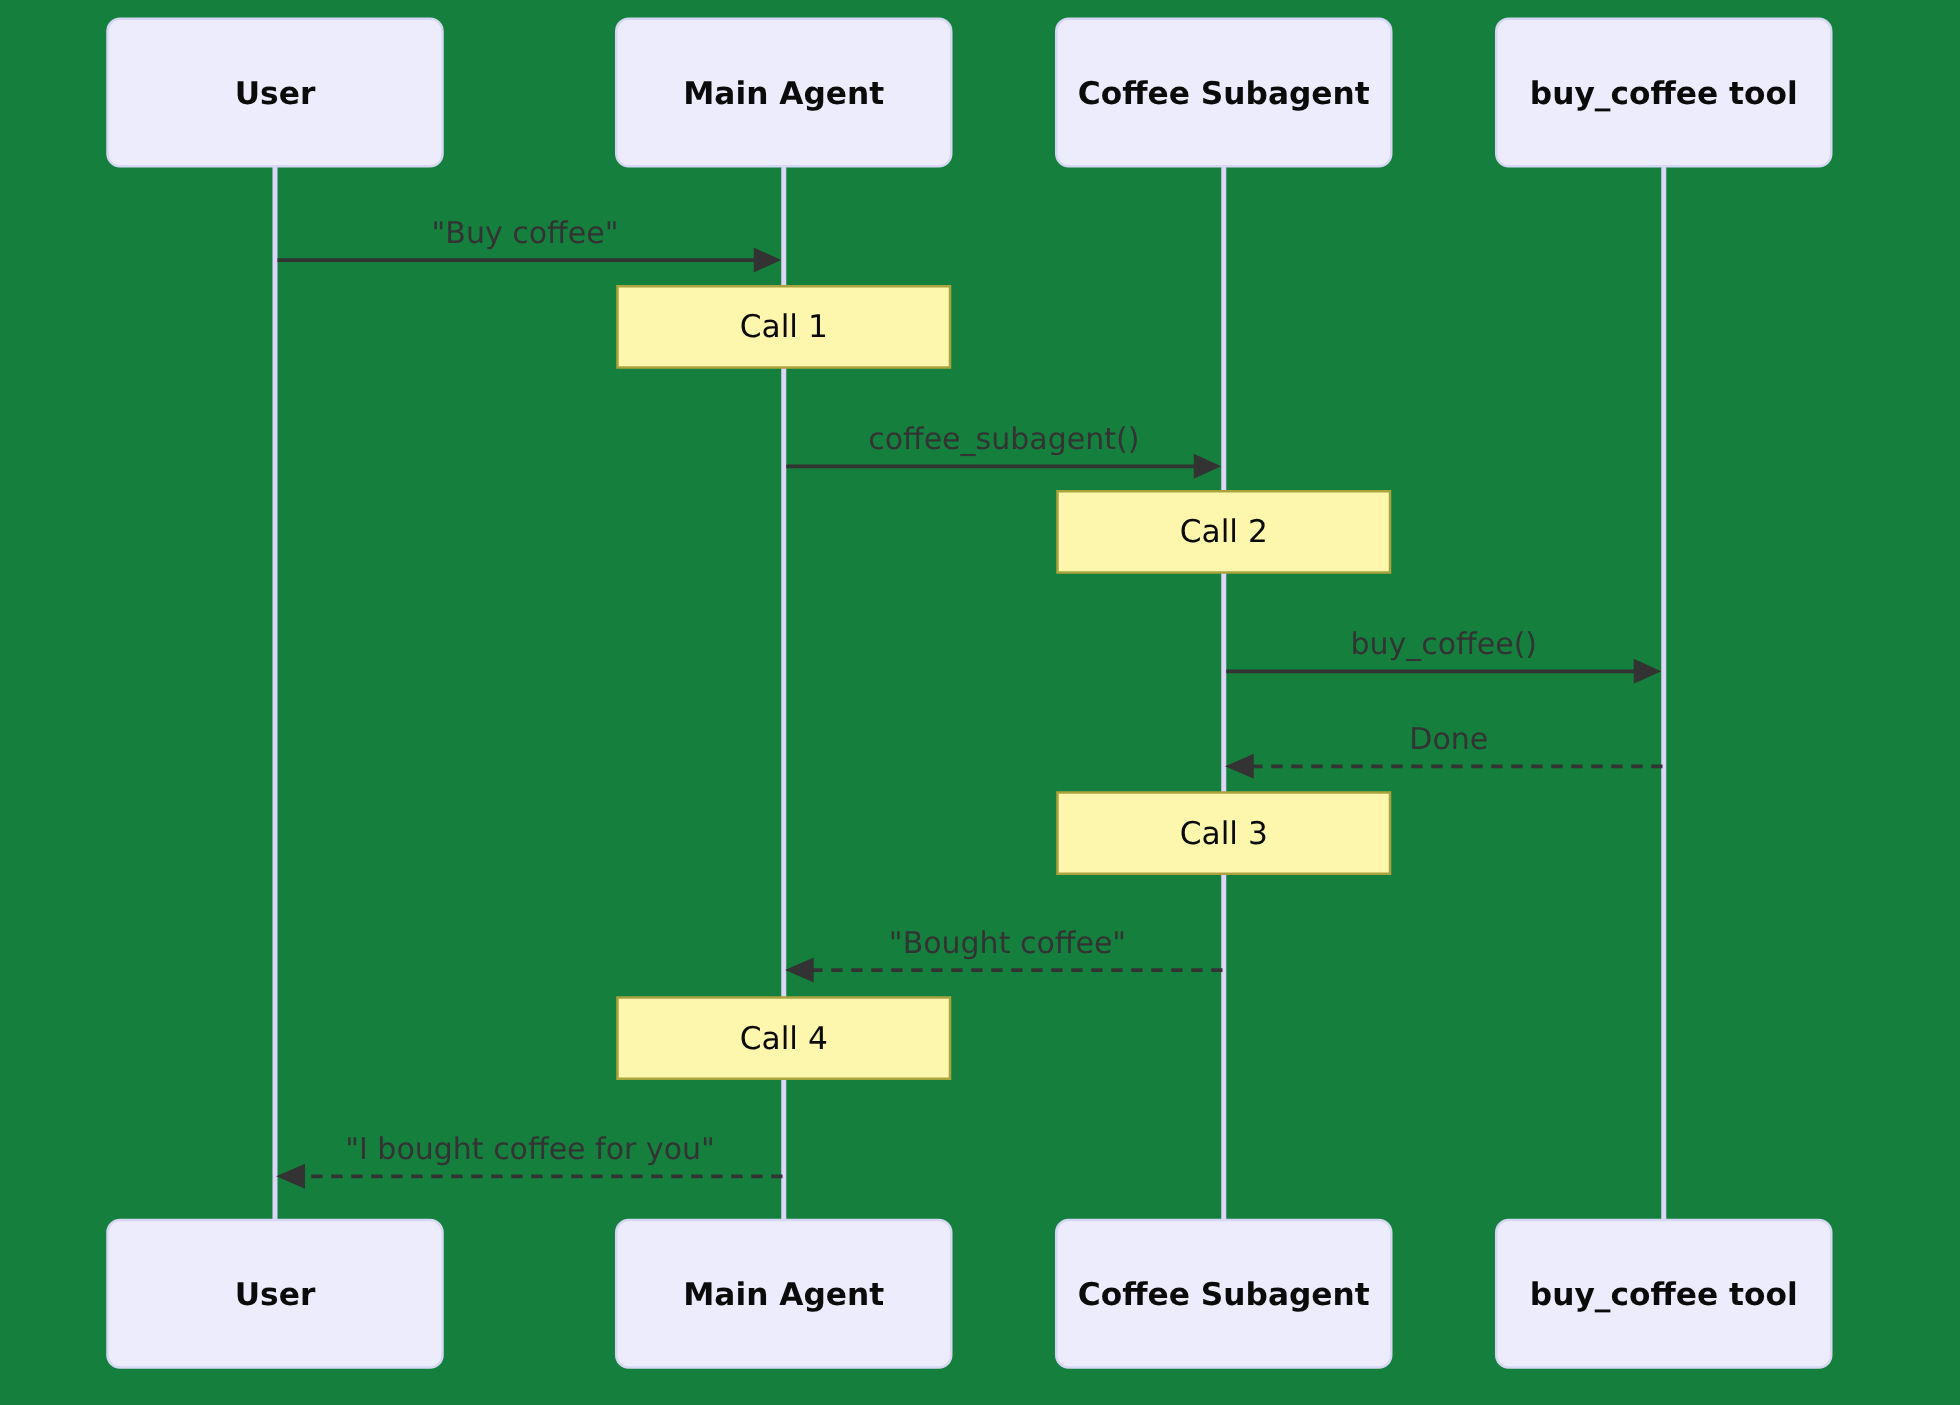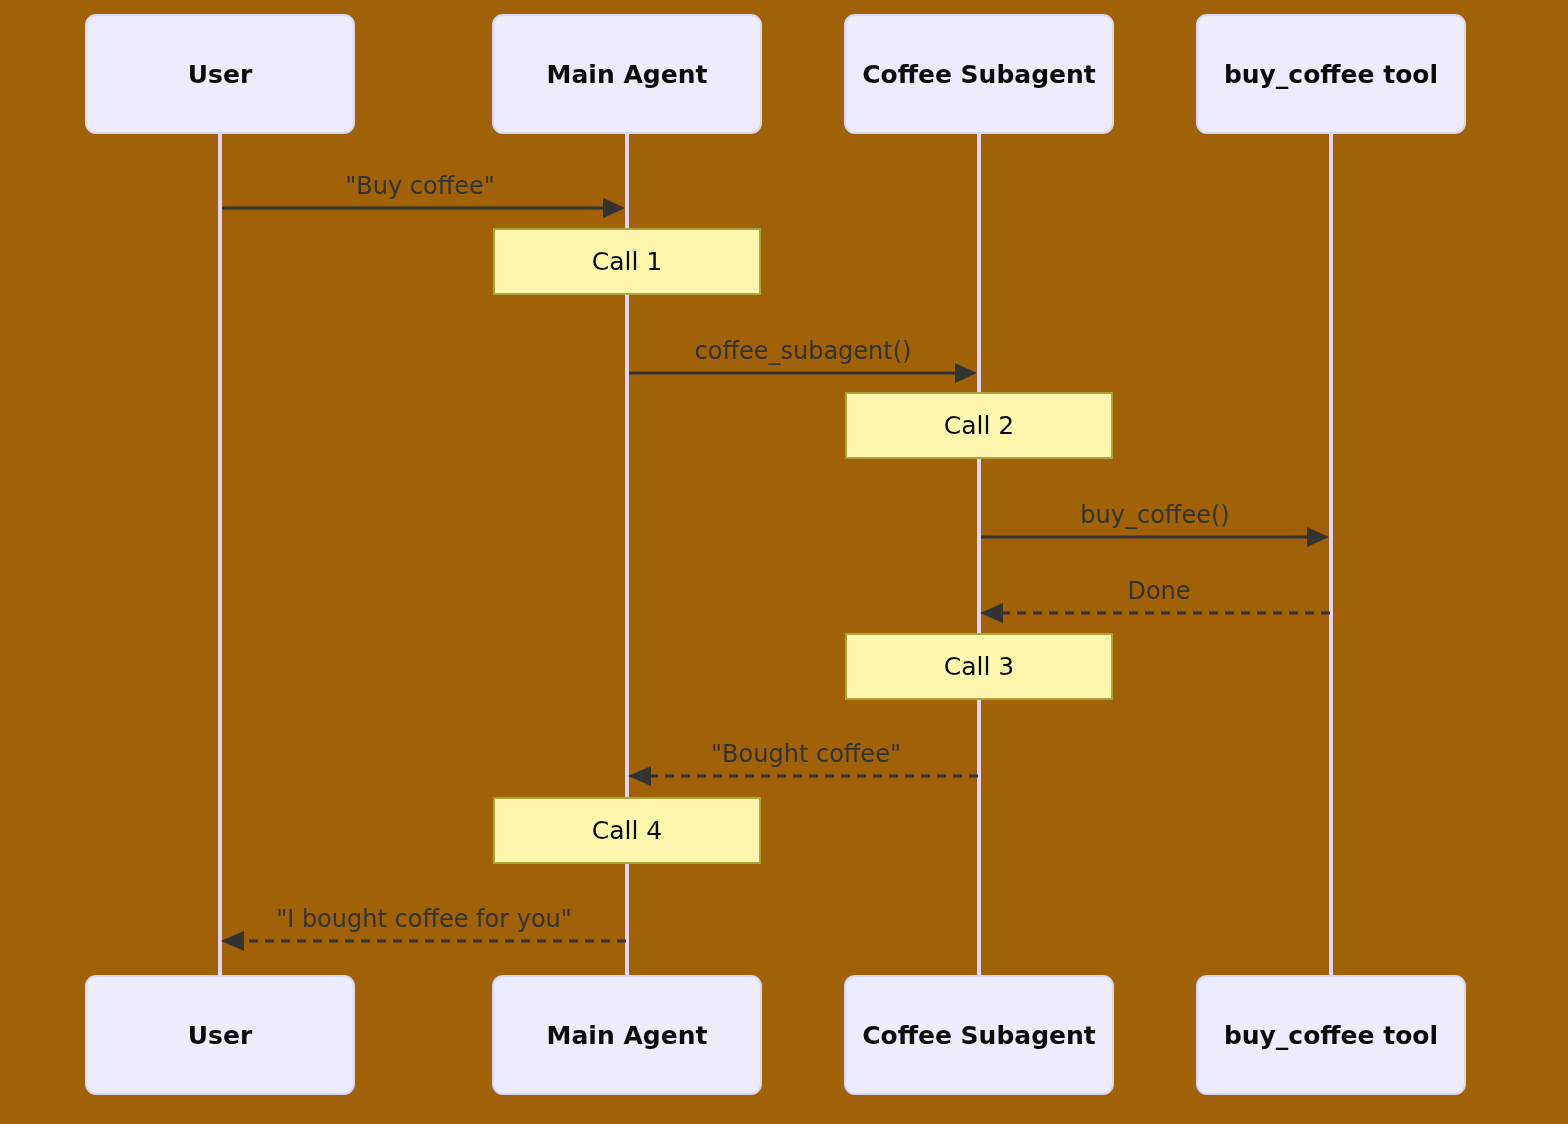--- a/index.html
+++ b/index.html
@@ -7,21 +7,21 @@
     padding: 0;
     background: #ffffff;
   }
   body {
     font-family: "DejaVu Sans", "Liberation Sans", sans-serif;
   }
   #diagram-root {
     position: relative;
     width: 1568px;
     height: 1124px;
-    background: #a16207;
+    background: #15803d;
     overflow: hidden;
   }
   #seq-svg {
     position: absolute;
     top: 0;
     left: 0;
     width: 1568px;
     height: 1124px;
     display: block;
   }

